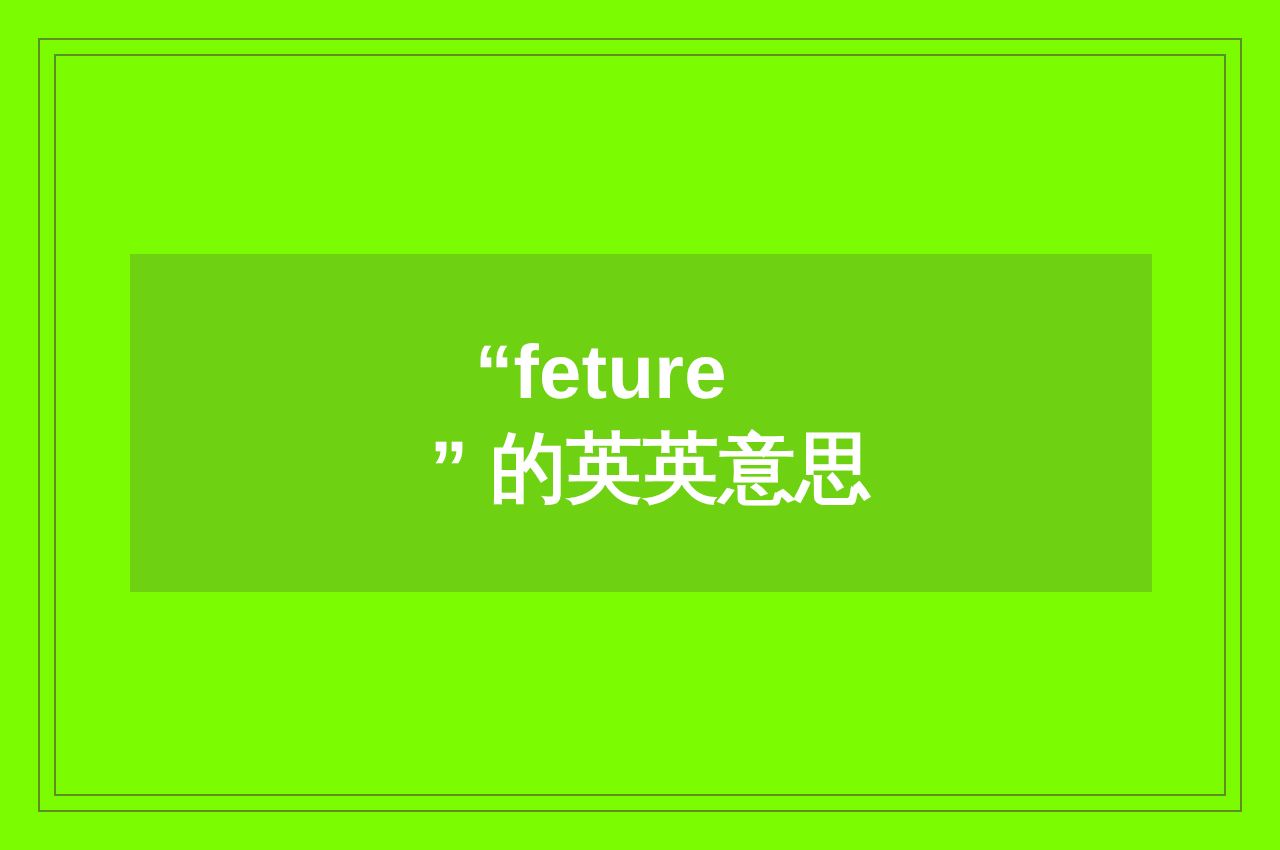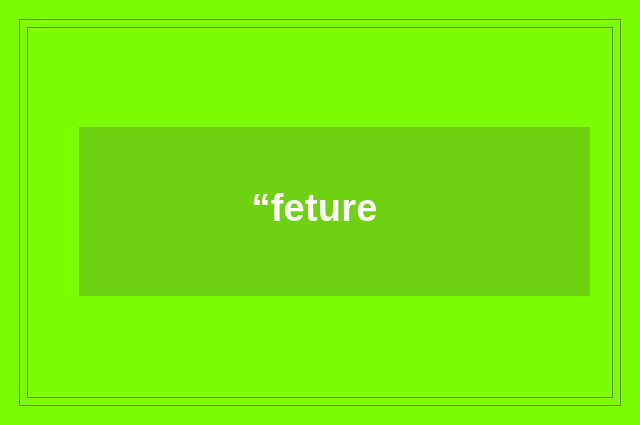--- a/index.html
+++ b/index.html
@@ -44,21 +44,21 @@
     left: 27px;
     top: 27px;
     width: 586px;
     height: 371px;
     border: 1.4px solid #5f8f22;
   }
 
   
   #headline-panel {
     position: absolute;
-    left: 79px;
+    left: 65px;
     top: 127px;
     width: 511px;
     height: 169px;
     background: #6ed111;
     display: flex;
     flex-direction: column;
     align-items: center;
     justify-content: center;
     box-sizing: border-box;
     padding: 0 12px;
@@ -90,16 +90,17 @@
 <div id="card">
 
   <div class="frame frame-outer"></div>
 
   <div class="frame frame-inner"></div>
 
   <div id="headline-panel">
 
     <div class="headline-line" id="headline-line-1">“feture</div>
 
+    <div class="headline-line" id="headline-line-2">” 的英英意思</div>
 
   </div>
 
 </div>
 
 </body></html>

